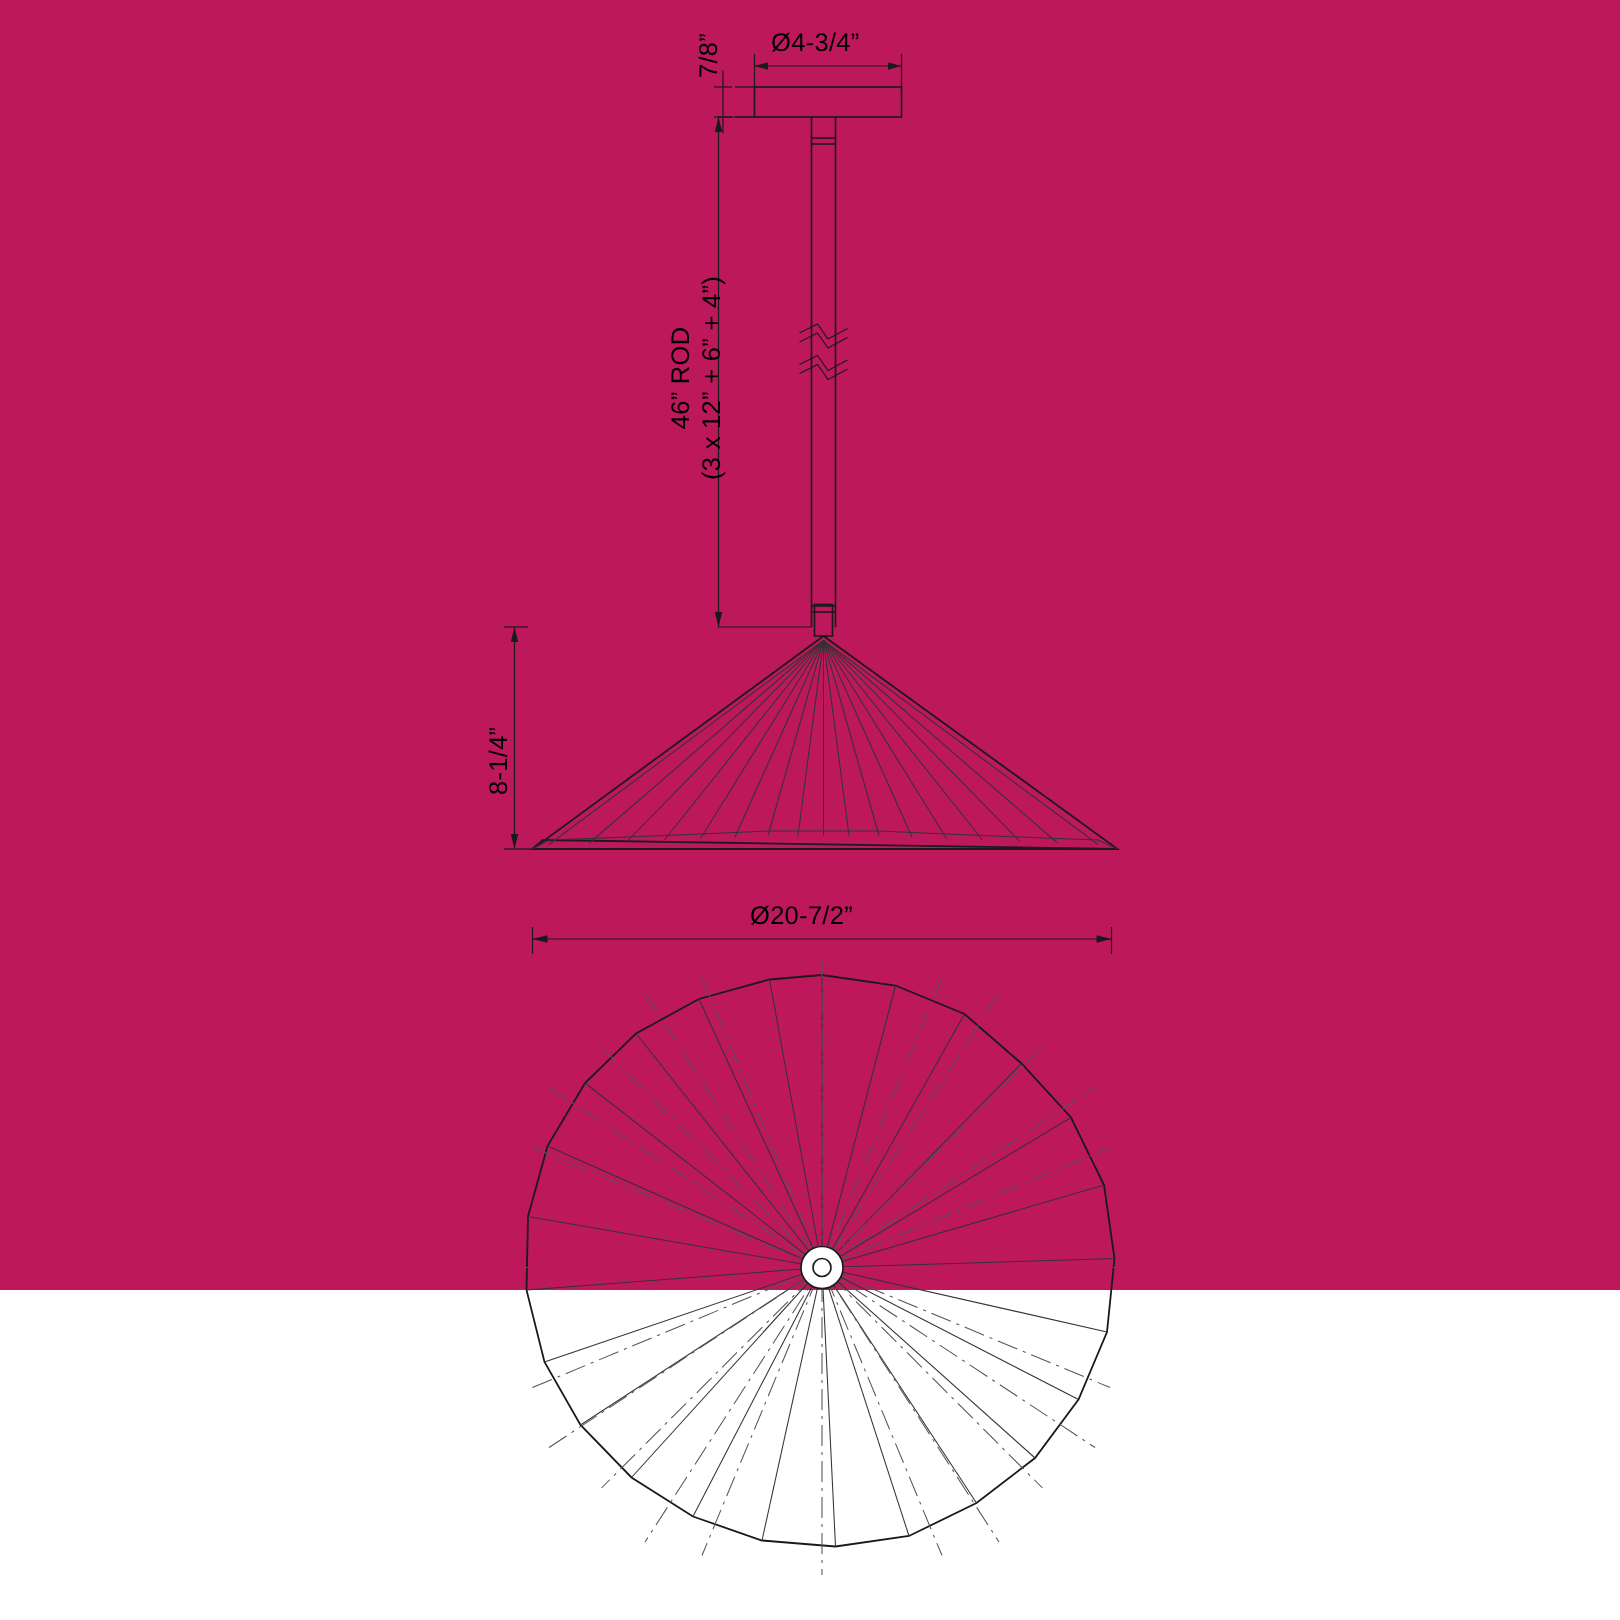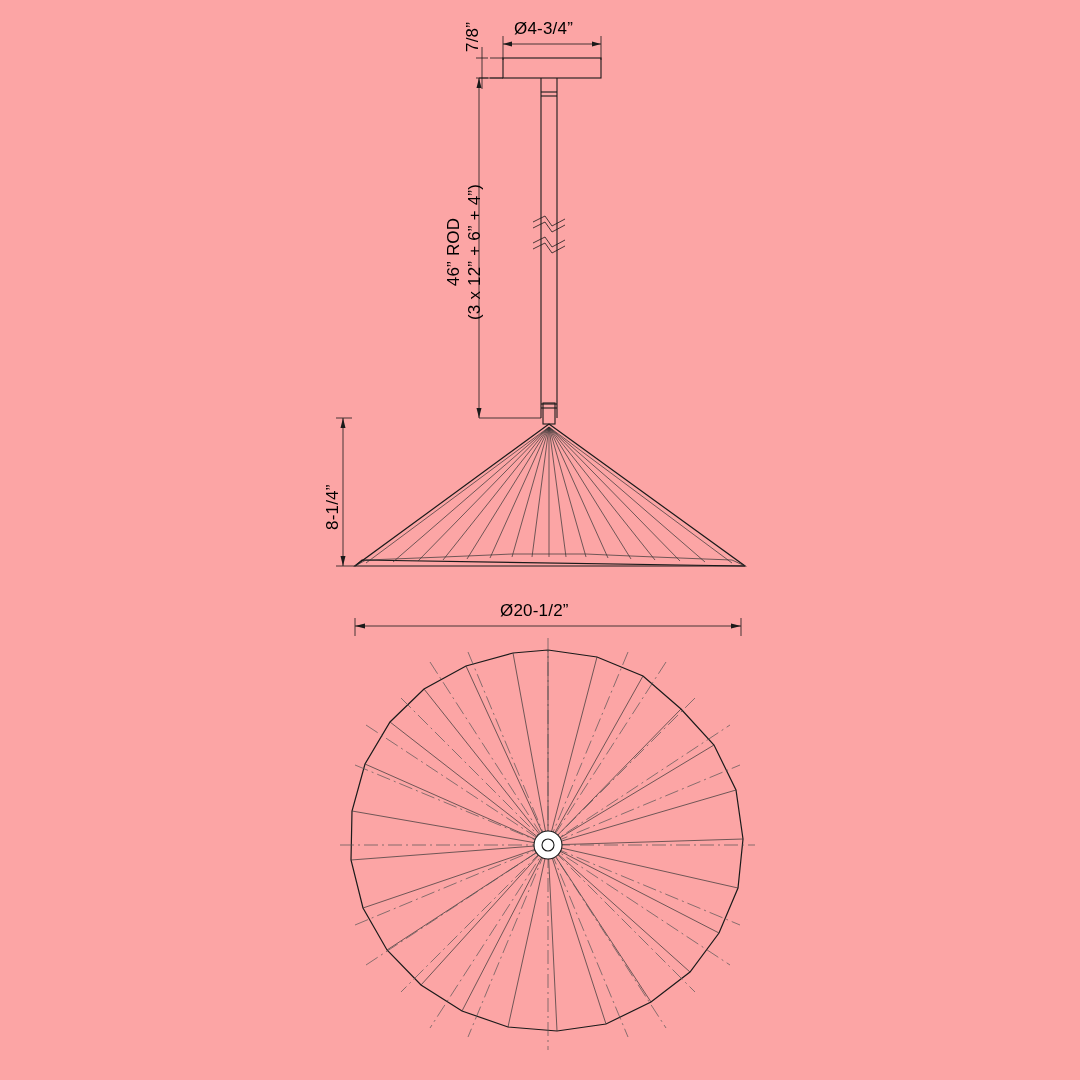--- a/index.html
+++ b/index.html
@@ -10,22 +10,22 @@
   body {
     width: 1080px;
     height: 1080px;
     font-family: "Liberation Sans", sans-serif;
     color: #000000;
     overflow: hidden;
   }
   #sheet {
     position: relative;
     width: 1080px;
-    height: 1080px;
-    background: #fca5a5;
+    height: 860px;
+    background: #be185d;
   }
   svg.drawing {
     position: absolute;
     left: 0;
     top: 0;
     width: 1080px;
     height: 1080px;
   }
   .dim-label {
     position: absolute;
@@ -226,15 +226,15 @@
 
   <div class="dim-label vertical" id="lbl-canopy-h">7/8”</div>
 
   <div class="dim-label vertical" id="lbl-rod">
     <span>46” ROD</span><br>
     <span>(3 x 12” + 6” + 4”)</span>
   </div>
 
   <div class="dim-label vertical" id="lbl-shade-h">8-1/4”</div>
 
-  <div class="dim-label" id="lbl-shade-dia">Ø20-1/2”</div>
+  <div class="dim-label" id="lbl-shade-dia">Ø20-7/2”</div>
 
 </div>
 
 </body></html>

